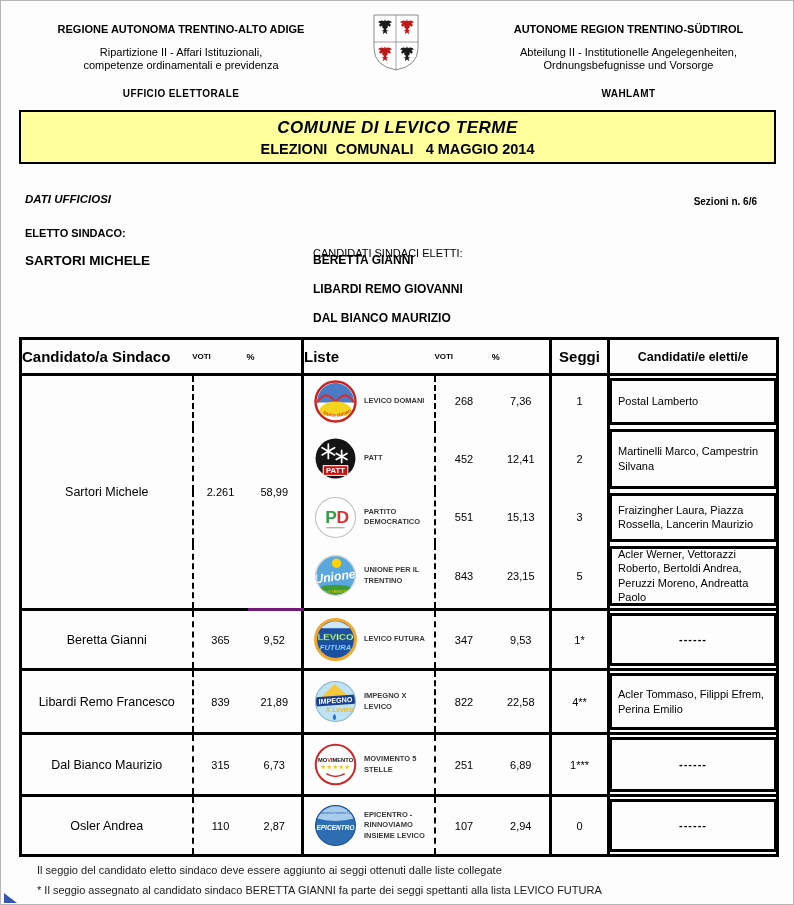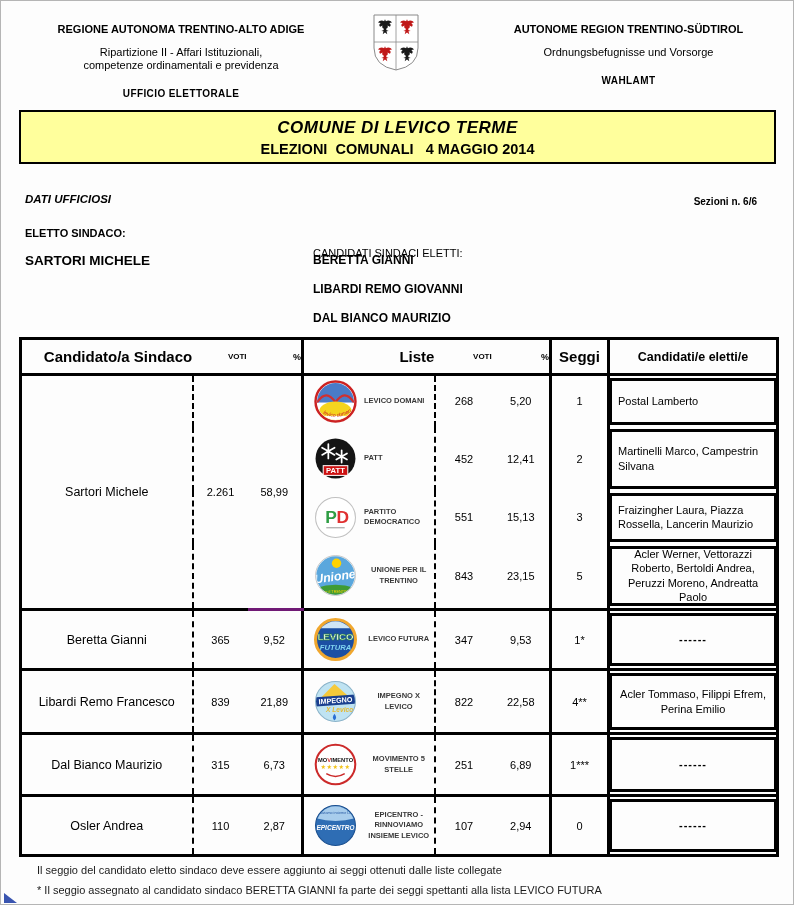--- a/index.html
+++ b/index.html
@@ -34,38 +34,38 @@
   .cand-list{position:absolute;left:312px;top:252px;}
   .cand-name{font-weight:bold;font-size:12px;margin-bottom:15px;}
   
   .table-wrap{position:absolute;left:18px;top:336px;}
   table.results{border-collapse:collapse;table-layout:fixed;width:757px;border:3px solid #000;}
   table.results th,table.results td{padding:0;overflow:hidden;}
   thead tr{height:36px;}
   th{border-bottom:3px solid #000;font-weight:bold;}
   .h-g1,.h-g2,.h-seggi{border-right:3px solid #000;}
   .hflex{display:flex;align-items:center;}
-  .hc{text-align:right;}
+  .hc{text-align:left;}
   .h-cand-label{width:172px;font-size:15px;}
   .h-voti1{width:55px;font-size:8px;}
   .h-pct1{width:55px;font-size:9px;}
   .h-liste-label{width:132px;font-size:15px;}
   .h-voti2{width:58px;font-size:8px;}
   .h-pct2{width:58px;font-size:9px;}
   .h-seggi{font-size:15px;}
   .h-eletti{font-size:12.5px;}
   .c-cand{border-right:2px dashed #000;border-bottom:3px solid #000;text-align:center;font-size:12.5px;}
   .c-v1{border-bottom:3px solid #000;text-align:center;font-size:11px;}
   .c-p1{border-bottom:3px solid #701a75;border-right:3px solid #000;text-align:center;font-size:11px;}
   .c-liste{border-right:2px dashed #000;}
   .c-v2{text-align:center;font-size:11px;}
   .c-p2{text-align:center;font-size:11px;border-right:3px solid #000;}
   .c-seggi{text-align:center;font-size:11px;border-right:3px solid #000;}
   .c-eletti{position:relative;}
-  tr.group-end td{border-bottom:3px solid #000;text-align:center;}
+  tr.group-end td{border-bottom:3px solid #000;}
   .eletti-box{
     position:absolute;top:2px;bottom:2px;left:-1px;right:-1px;
     border:3px solid #000;display:flex;align-items:center;
     padding:1px 6px;font-size:11px;line-height:1.3;
   }
   .eletti-box.center{justify-content:center;font-weight:bold;letter-spacing:1px;}
   .liste-flex{display:flex;align-items:center;gap:7px;padding-left:10px;}
   .logo{width:43px;height:43px;flex:0 0 43px;}
   .logo svg{width:43px;height:43px;display:block;}
   .liste-label{font-size:7.5px;font-weight:bold;color:#383838;width:74px;line-height:1.4;}
@@ -101,20 +101,21 @@
       <path d="M23,1 V56 M1,28 H45" stroke="#8a8a8a" stroke-width="0.8" fill="none"></path>
       <use href="#eagle" x="4" y="4" fill="#1a1a1a"></use>
       <use href="#eagle" x="26" y="4" fill="#c01818"></use>
       <use href="#eagle" x="4" y="31" fill="#c01818"></use>
       <use href="#eagle" x="26" y="31" fill="#1a1a1a"></use>
     </svg>
   </div>
 
   <div class="lh-right">
     <div class="lh-org">AUTONOME REGION TRENTINO-SÜDTIROL</div>
+    <div class="lh-dept">Abteilung II - Institutionelle Angelegenheiten,</div>
     <div class="lh-dept">Ordnungsbefugnisse  und Vorsorge</div>
     <div class="lh-office">WAHLAMT</div>
   </div>
 
   <div class="banner" id="banner" style="background: rgb(255, 255, 156);">
     <div class="banner-title">COMUNE DI LEVICO TERME</div>
     <div class="banner-sub">ELEZIONI  COMUNALI   4 MAGGIO 2014</div>
   </div>
 
   <div class="dati">DATI UFFICIOSI</div>
@@ -181,21 +182,21 @@
                       <rect x="0" y="35" width="42" height="7" fill="#fff"></rect>
                     </g>
                     <path id="ldarc" d="M6,31 Q21,41 36,31" fill="none"></path>
                     <text font-size="5" fill="#cc2222" font-style="italic"><textPath href="#ldarc" startOffset="10%">levico  domani</textPath></text>
                   </svg>
                 </span>
                 <span class="liste-label">LEVICO DOMANI</span>
               </div>
             </td>
             <td class="c-v2">268</td>
-            <td class="c-p2">5,20</td>
+            <td class="c-p2">7,36</td>
             <td class="c-seggi">1</td>
             <td class="c-eletti">
               <div class="eletti-box">Postal Lamberto</div>
             </td>
           </tr>
           <tr style="height: 64px;">
             <td class="c-liste">
               <div class="liste-flex">
                 <span class="logo">
                   <svg viewBox="0 0 42 42">

